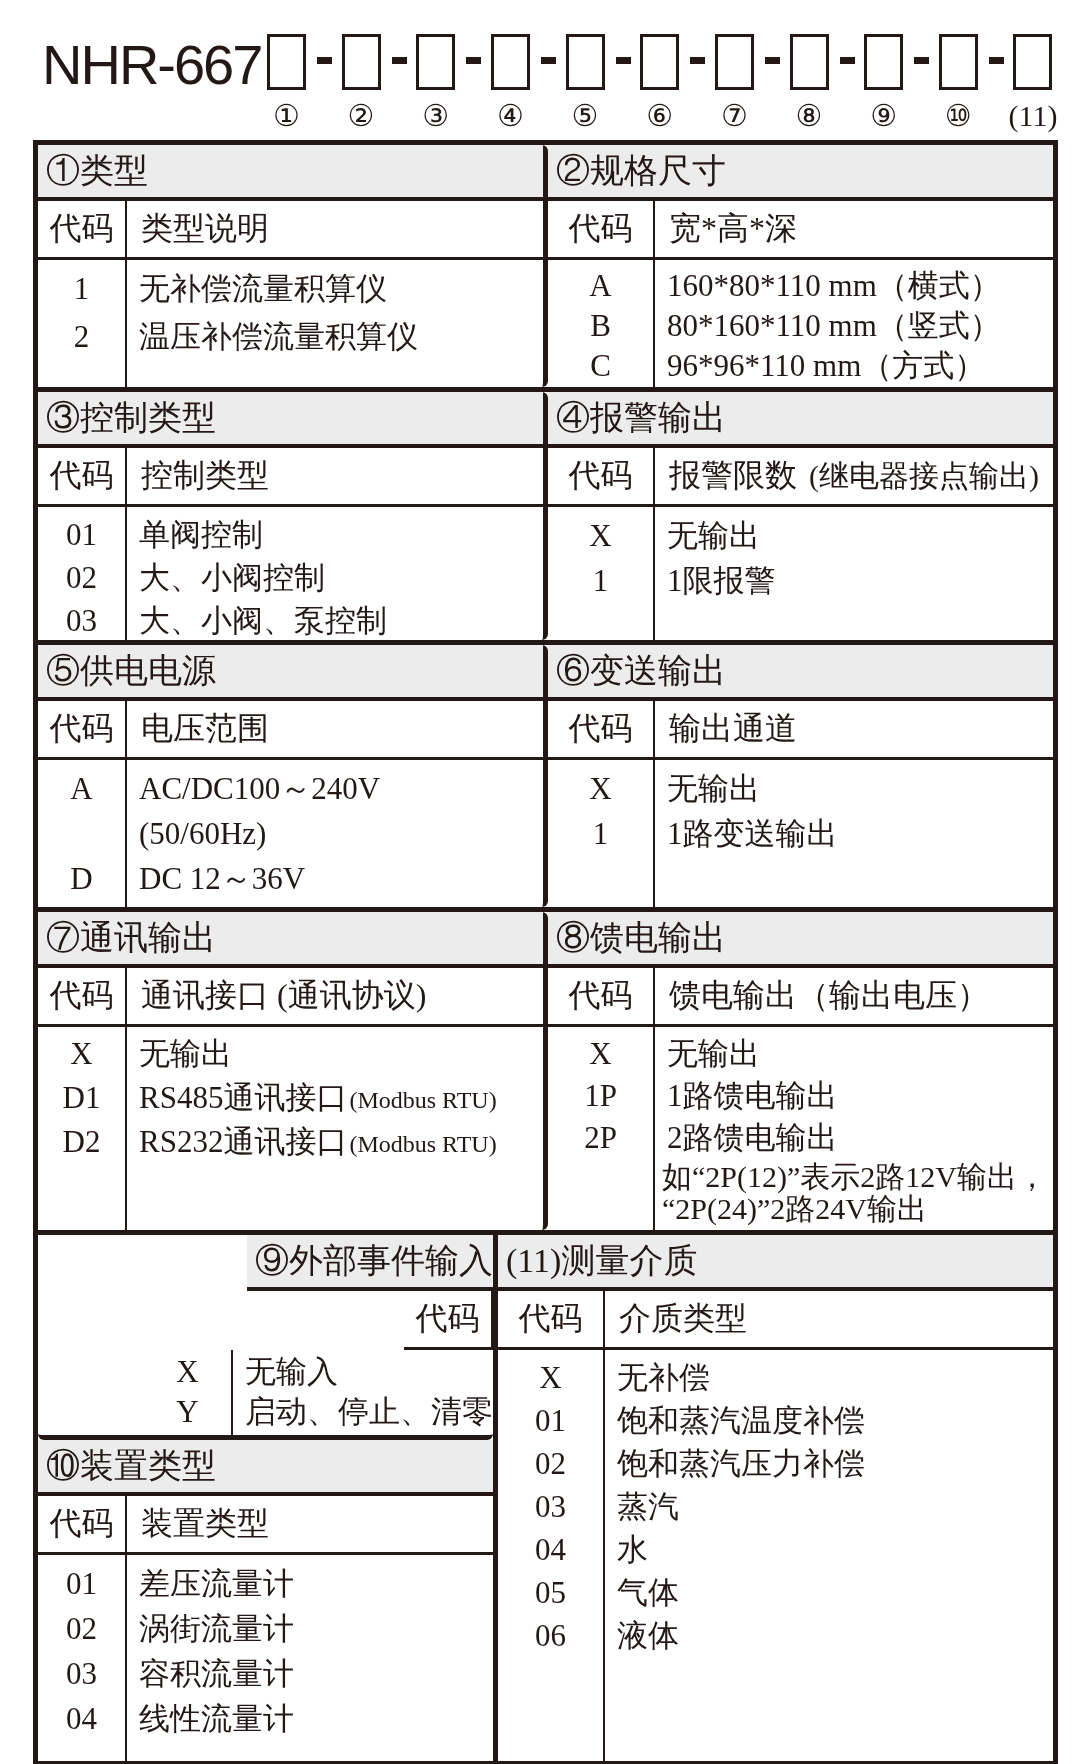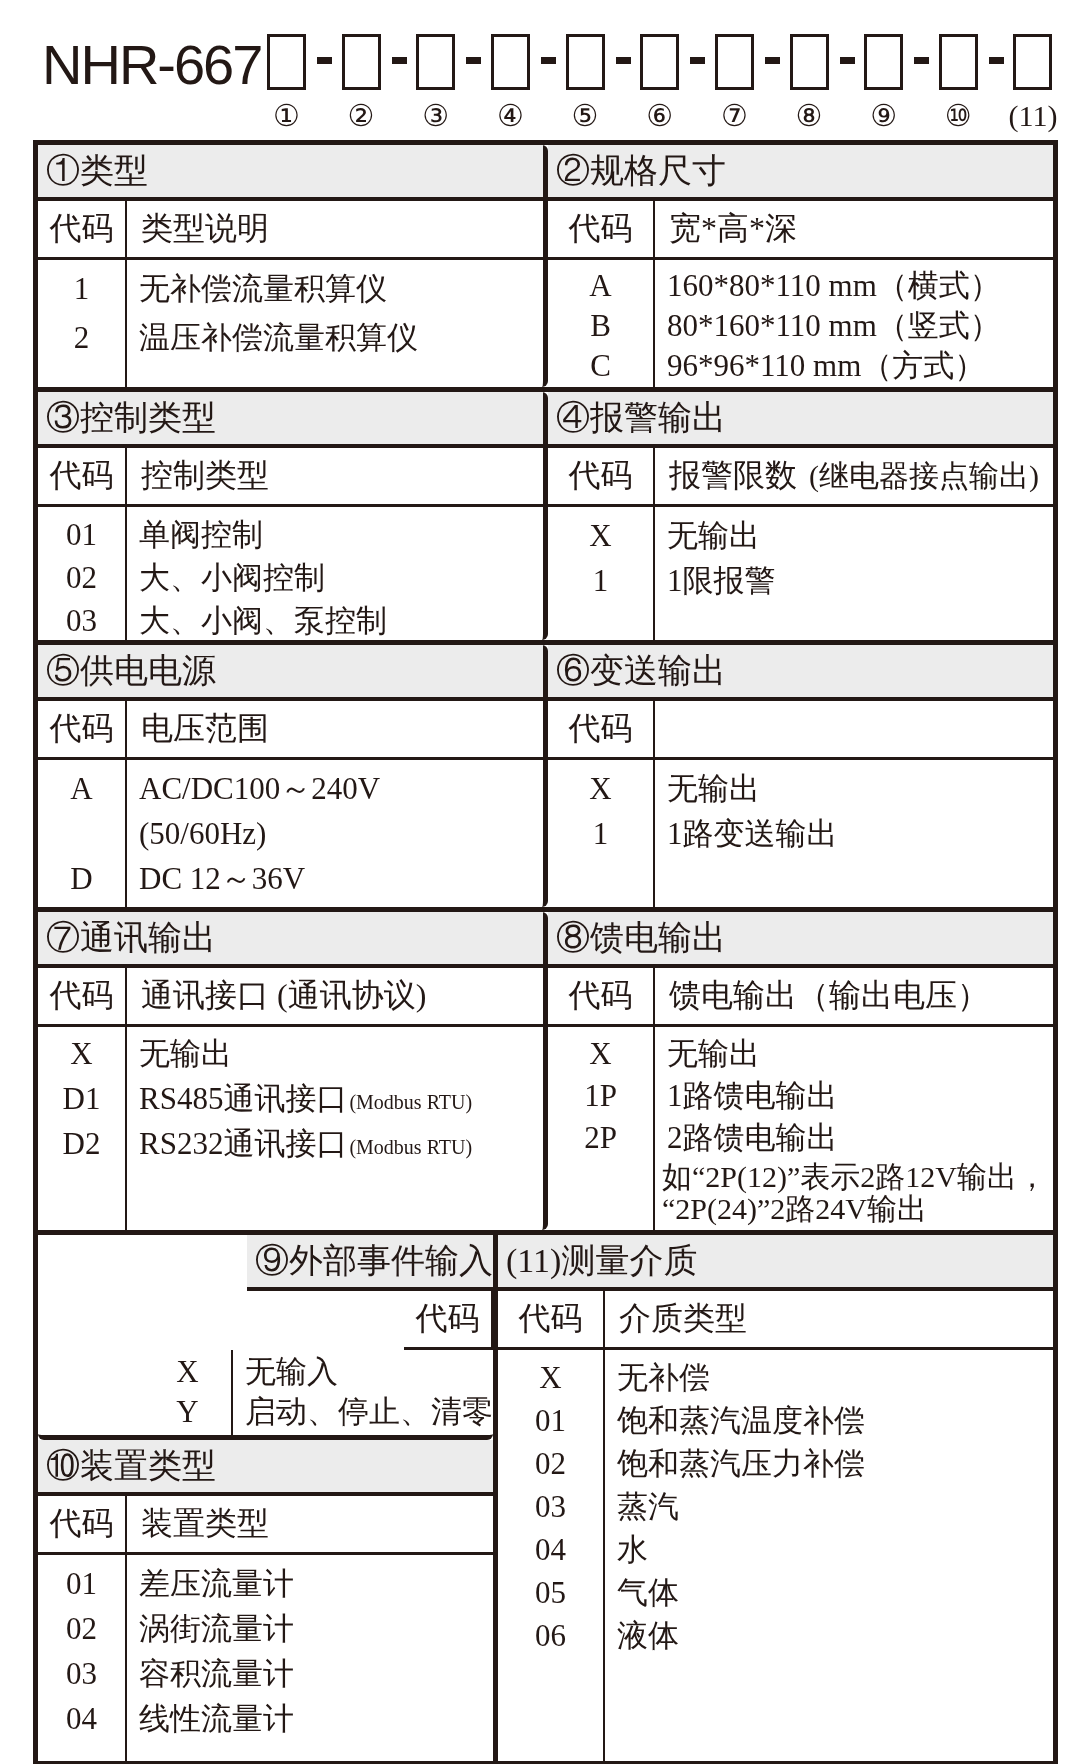--- a/index.html
+++ b/index.html
@@ -45,21 +45,21 @@
   .sub-desc .sm{font-size:30px;margin-left:12px;}
   .data-area{flex:1;position:relative;overflow:hidden;}
   .vline{position:absolute;top:0;bottom:0;left:87px;width:2px;background:#231815;}
   .w2 .vline{left:105px;}
   .rows{padding-top:6px;}
   .rows.tight-top{padding-top:2px;}
   .row{display:flex;line-height:45px;font-size:31px;}
   .row .c{width:87px;flex:0 0 87px;text-align:center;}
   .w2 .row .c{width:105px;flex-basis:105px;}
   .row .d{flex:1;padding-left:14px;white-space:nowrap;}
-  .row .d .sm{font-size:20px;margin-left:2px;}
+  .row .d .sm{font-size:24px;margin-left:2px;}
   .sec-s2 .row{line-height:40px;}
   .sec-s3 .row{line-height:43px;}
   .sec-s7 .row{line-height:42px;}
   .sec-s8 .row{line-height:42px;}
   .sec-s9 .row{line-height:40px;}
   .sec-s11 .row{line-height:43px;}
   .note{margin-left:119px;font-size:30px;line-height:32px;margin-top:2px;white-space:nowrap;}
   .w2 .note{margin-left:114px;}
 </style>
 </head>
@@ -245,20 +245,23 @@
             <div class="c">D</div>
             <div class="d"><span>DC 12～36V</span></div>
           </div>
           </div>
       </div>
     </div>
     <div class="sec-right section w2 sec-s6">
       <div class="sec-header">⑥变送输出</div>
       <div class="sub-row">
         <div class="sub-code">代码</div>
+        <div class="sub-desc">
+            <span>输出通道</span>
+          </div>
       </div>
       <div class="data-area">
         <div class="vline"></div>
         <div class="rows">
             <div class="row">
             <div class="c">X</div>
             <div class="d"><span>无输出</span></div>
           </div>
             <div class="row">
             <div class="c">1</div>

